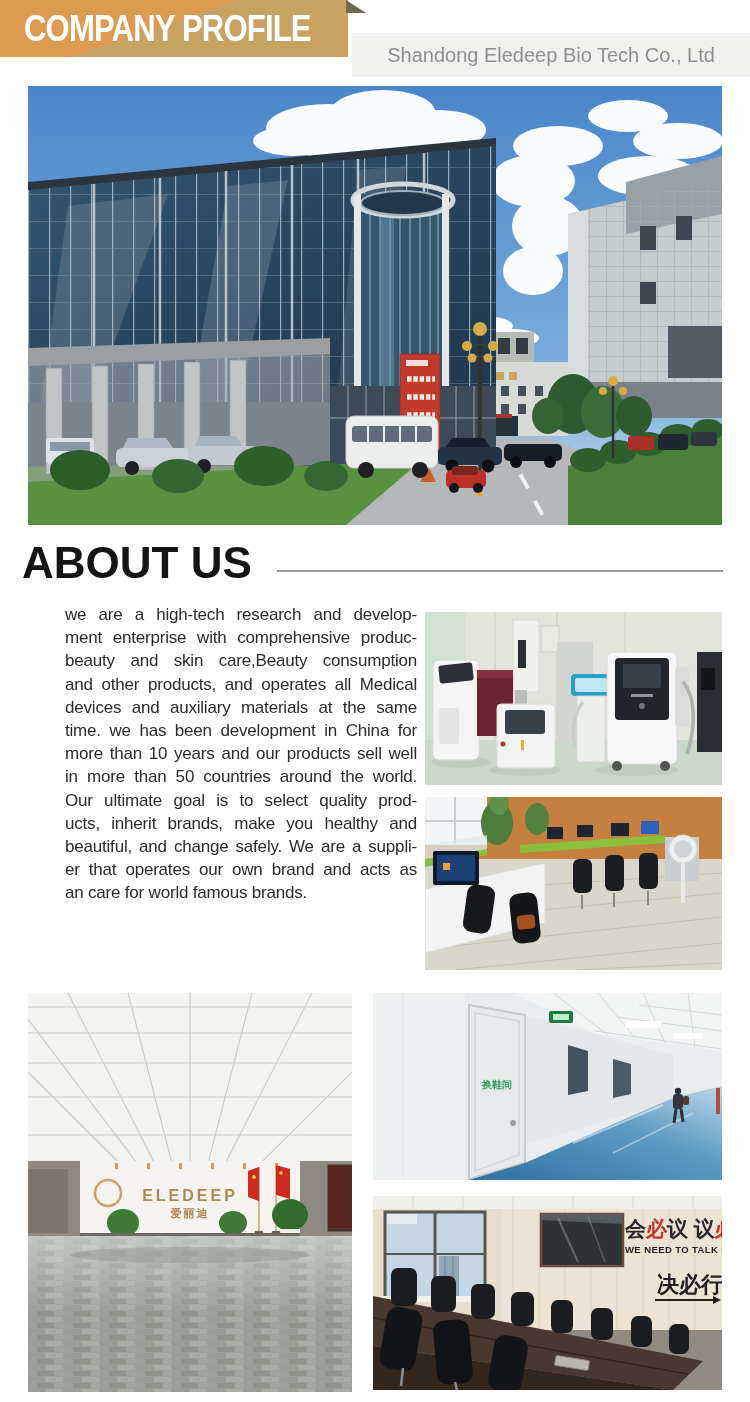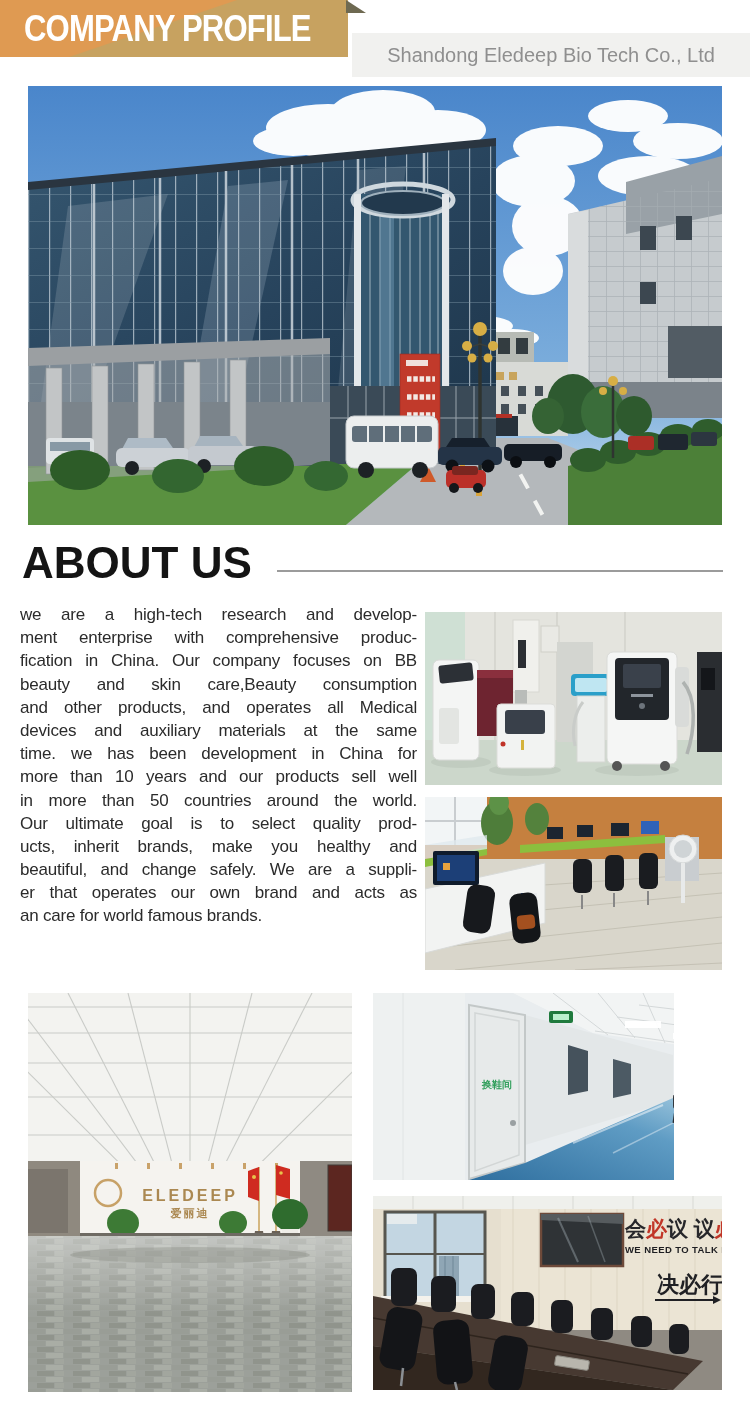--- a/index.html
+++ b/index.html
@@ -20,30 +20,30 @@
                display:flex;align-items:center;justify-content:center;
                color:#8F8F8F;font-size:20px;white-space:nowrap;margin-top:20px;}
 
   
   .ph{position:absolute;overflow:hidden;}
   .ph svg{display:block;}
   .hero{left:28px;top:86px;width:694px;height:439px;}
   .ph-eq{left:425px;top:612px;width:297px;height:173px;}
   .ph-office{left:425px;top:797px;width:297px;height:173px;}
   .ph-lobby{left:28px;top:993px;width:324px;height:399px;}
-  .ph-corridor{left:373px;top:993px;width:301px;height:187px;}
+  .ph-corridor{left:373px;top:993px;width:349px;height:187px;}
   .ph-meeting{left:373px;top:1196px;width:349px;height:194px;}
 
   
   .about-heading{position:absolute;left:22px;top:541px;margin:0;color:#141414;
                  font-size:44px;font-weight:bold;letter-spacing:0;line-height:1;text-align:right;}
   .rule{position:absolute;left:277px;top:570px;width:446px;height:2px;background:#9B9B9B;}
   .para{position:absolute;left:20px;top:603px;width:397px;color:#2B2B2B;
         font-size:17px;line-height:23.2px;letter-spacing:-0.2px;}
-  .jl{text-align:justify;text-align-last:justify;height:23.2px;overflow:hidden;}
+  .jl{text-align:justify;text-align-last:justify;height:23.2px;overflow:hidden;margin-left:45px;}
   .jl-last{text-align-last:left;}
 
   svg text{font-family:"Liberation Sans", sans-serif;}
   .gold-t{fill:#AB8851;font-weight:bold;}
   .red-t{fill:#C13628;}
 </style>
 </head>
 <body>
 
 <div class="page">
@@ -306,21 +306,20 @@
       </g>
     </svg>
   </div>
 
   <h2 class="about-heading">ABOUT US</h2>
   <div class="rule"></div>
 
   <div class="para">
     <div class="jl">we are a high-tech research and develop-</div>
     <div class="jl">ment enterprise with comprehensive produc-</div>
-    <div class="jl">fication in China. Our company focuses on BB</div>
     <div class="jl">beauty and skin care,Beauty consumption</div>
     <div class="jl">and other products, and operates all Medical</div>
     <div class="jl">devices and auxiliary materials at the same</div>
     <div class="jl">time. we has been development in China for</div>
     <div class="jl">more than 10 years and our products sell well</div>
     <div class="jl">in more than 50 countries around the world.</div>
     <div class="jl">Our ultimate goal is to select quality prod-</div>
     <div class="jl">ucts, inherit brands, make you healthy and</div>
     <div class="jl">beautiful, and change safely. We are a suppli-</div>
     <div class="jl">er that operates our own brand and acts as</div>

